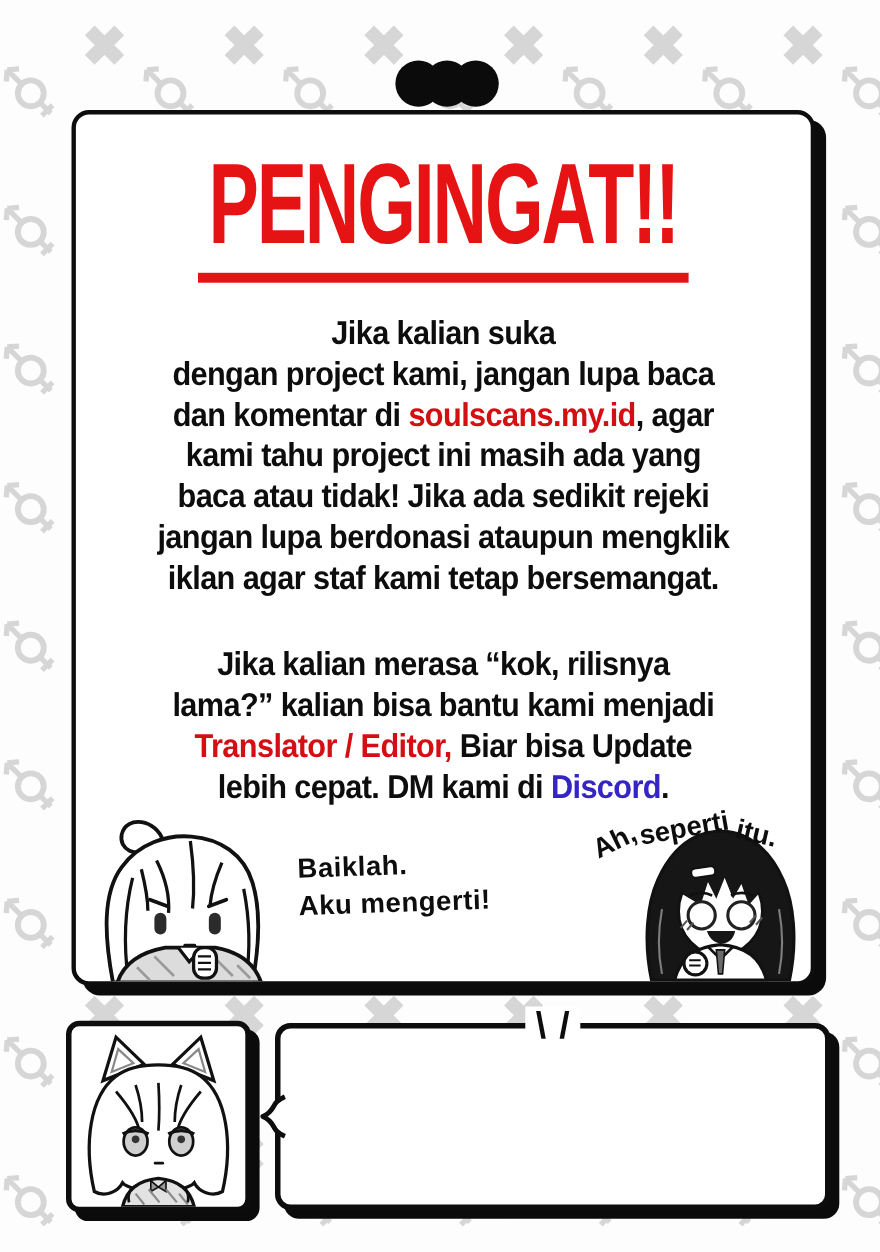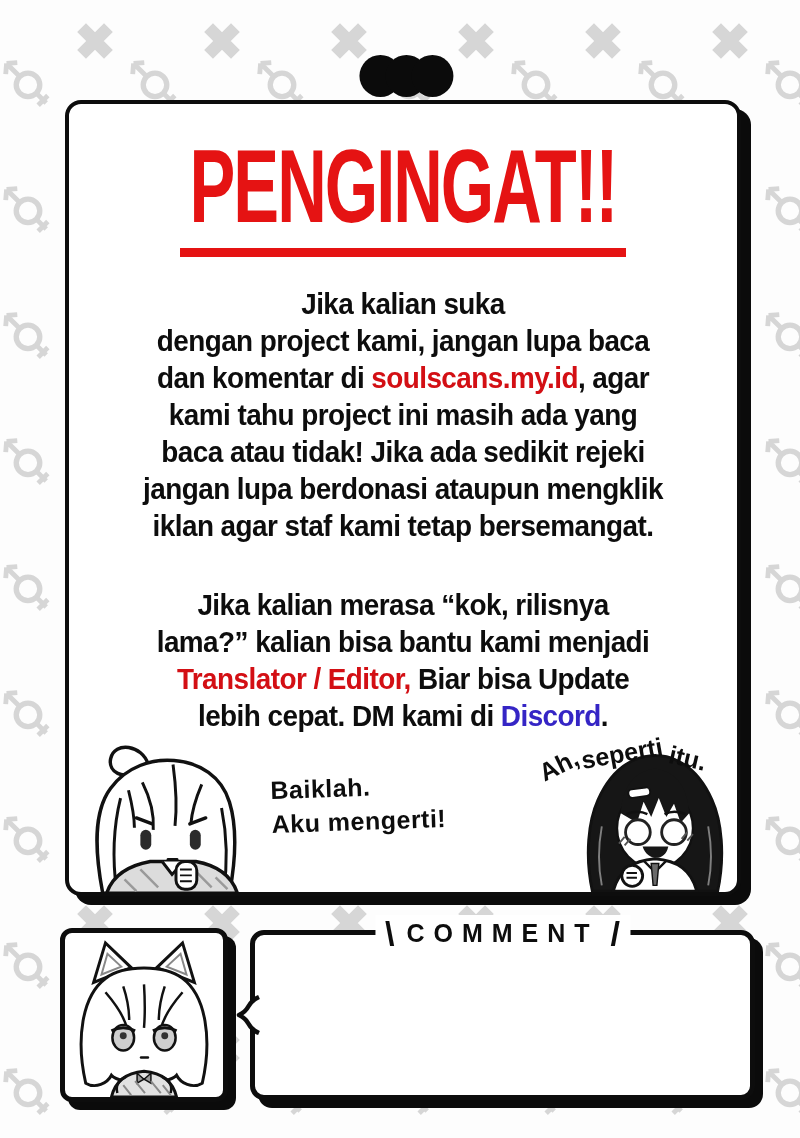--- a/index.html
+++ b/index.html
@@ -902,19 +902,18 @@
         <path d="M52,162 C50,154 54,148 60,146 M106,162 C108,154 104,148 98,146" stroke="#111" stroke-width="2.5" fill="none"></path>
       </svg>
     </div>
 
     <div class="bubble">
       <svg class="tail" viewBox="0 0 26 42">
         <path d="M24,3 C10,9 17,15 4,21 C17,27 10,33 24,39" fill="#ffffff" stroke="#0d0d0d" stroke-width="4.5" stroke-linejoin="round"></path>
       </svg>
       <div class="bubble-header">
         <span class="slash">\</span>
-        <span class="bubble-title">COMMENT</span>
         <span class="slash">/</span>
       </div>
     </div>
   </section>
 
 </div>
 
 </body></html>

